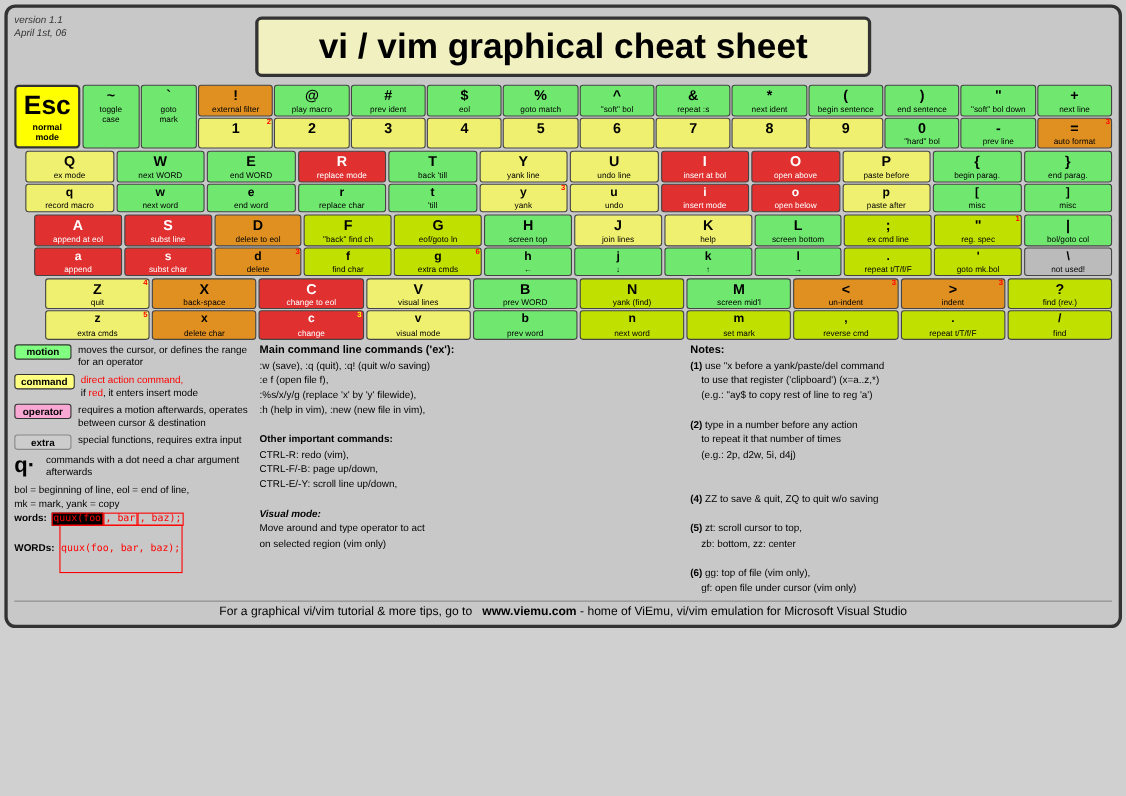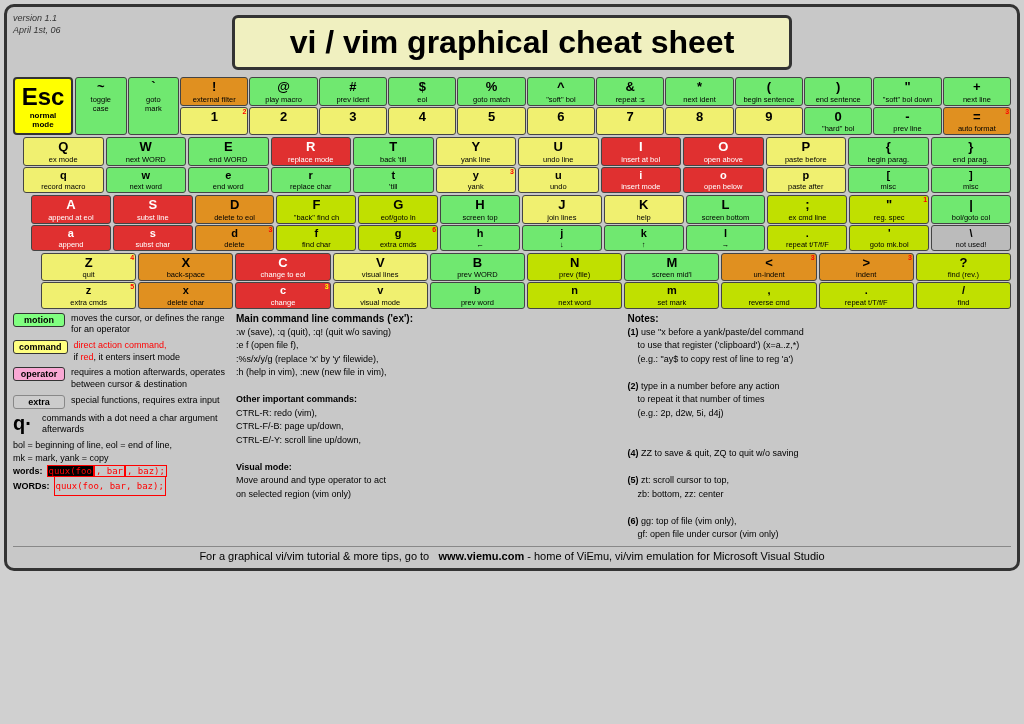--- a/index.html
+++ b/index.html
@@ -594,21 +594,21 @@
       </div>
       <div class="kb-cell bg-green" style="text-align:center;">
         <div style="font-size:11px;font-weight:bold;">b</div>
           <div class="sm">prev word</div>
       </div>
     </div>
 
     <div style="flex:1.2; display:flex; flex-direction:column; gap:1px;">
       <div class="kb-cell bg-lime" style="text-align:center;">
         <div class="big">N</div>
-          <div class="sm">prev (file)</div>
+          <div class="sm">yank (find)</div>
       </div>
       <div class="kb-cell bg-lime" style="text-align:center;">
         <div style="font-size:11px;font-weight:bold;">n</div>
           <div class="sm">next word</div>
       </div>
     </div>
 
     <div style="flex:1.2; display:flex; flex-direction:column; gap:1px;">
       <div class="kb-cell bg-green" style="text-align:center;">
         <div class="big">M</div>
@@ -685,38 +685,38 @@
       <div class="legend-text" style="margin-bottom:1px;">bol = beginning of line, eol = end of line,</div>
       <div class="legend-text" style="margin-bottom:2px;">mk = mark, yank = copy</div>
       <div style="display:flex;align-items:baseline;gap:4px;font-size:9px;">
         <span style="font-weight:bold;">words:</span>
         <span style="font-family:monospace; font-size:9px;">
           <span style="background:#000000;border:1px solid #f00;color:#f00;padding:0 1px;">quux(foo</span><span style="border:1px solid #f00;color:#f00;padding:0 1px;">, bar</span><span style="border:1px solid #f00;color:#f00;padding:0 1px;">, baz);</span>
         </span>
       </div>
       <div style="display:flex;align-items:baseline;gap:4px;font-size:9px;">
         <span style="font-weight:bold;">WORDs:</span>
-        <span style="font-family:monospace; font-size:9px; border:1px solid #f00; color:#f00; padding:4px 1px;">quux(foo, bar, baz);</span>
+        <span style="font-family:monospace; font-size:9px; border:1px solid #f00; color:#f00; padding:16px 1px;">quux(foo, bar, baz);</span>
       </div>
     </div>
 
     <div style="flex:1;">
       <div style="font-weight:bold;font-size:10px;margin-bottom:2px;">Main command line commands ('ex'):</div>
       <div style="font-size:9px;line-height:1.5;">
         <div>:w (save), :q (quit), :q! (quit w/o saving)</div>
         <div>:e f (open file f),</div>
         <div>:%s/x/y/g (replace 'x' by 'y' filewide),</div>
         <div>:h (help in vim), :new (new file in vim),</div>
         <br>
         <div style="font-weight:bold;">Other important commands:</div>
         <div>CTRL-R: redo (vim),</div>
         <div>CTRL-F/-B: page up/down,</div>
         <div>CTRL-E/-Y: scroll line up/down,</div>
         <br>
-        <div style="font-weight:bold;">Visual mode:</div>
+        <div style="font-weight:bold;font-style:italic;">Visual mode:</div>
         <div>Move around and type operator to act</div>
         <div>on selected region (vim only)</div>
       </div>
     </div>
 
     <div style="flex:1;">
       <div style="font-weight:bold;font-size:10px;margin-bottom:2px;">Notes:</div>
       <div style="font-size:9px;line-height:1.5;">
         <div><strong>(1)</strong> use "x before a yank/paste/del command<br>
         &nbsp;&nbsp;&nbsp;&nbsp;to use that register ('clipboard') (x=a..z,*)<br>

